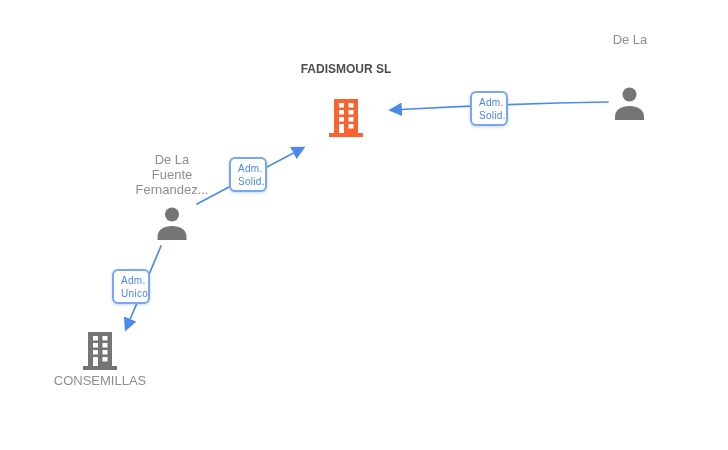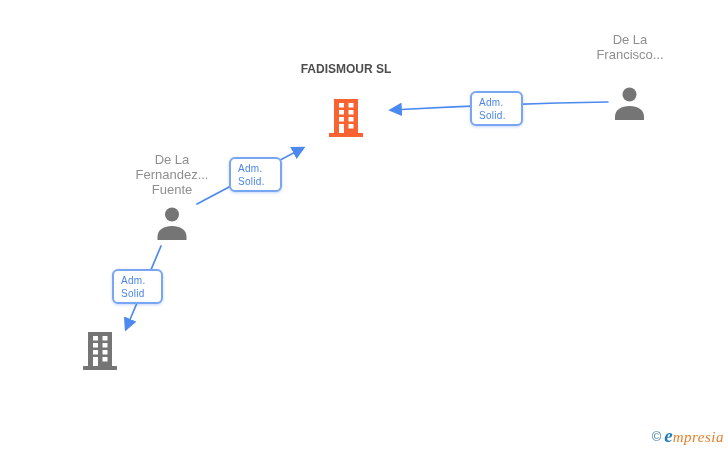--- a/index.html
+++ b/index.html
@@ -6,21 +6,21 @@
   .canvas{position:relative;width:728px;height:450px;background:#fff;overflow:hidden;
           font-family:"Liberation Sans",sans-serif;}
   .edges{position:absolute;left:0;top:0;}
   .node-label{position:absolute;text-align:center;color:#8F8F8F;font-size:13px;line-height:15px;}
   .node-label span{display:block;}
   .node-label.title{font-weight:bold;color:#4D4D4D;font-size:12px;letter-spacing:0;}
   .icon{position:absolute;line-height:0;}
   .icon.highlight{color:#F96332;}
   .icon.gray{color:#757575;}
   .edge-label{position:absolute;background:#fff;border:2px solid #78A6F2;border-radius:6px;
-              color:#4A86E8;font-size:10px;line-height:13px;padding:3px 15px 2px 7px;
+              color:#4A86E8;font-size:10px;line-height:13px;padding:3px 0 2px 7px;
               letter-spacing:.3px;box-shadow:0 1px 3px rgba(90,140,235,.35);}
   .edge-label span{display:block;}
   .brand{position:absolute;right:4px;bottom:3px;font-family:"Liberation Serif",serif;
          font-size:15px;white-space:nowrap;}
   .brand .copy{color:#3A7CA5;font-family:"Liberation Sans",sans-serif;font-size:13px;
                vertical-align:1px;margin-right:3px;}
   .brand .e{color:#1F7BC0;font-style:italic;font-weight:bold;font-size:19px;}
   .brand .rest{color:#E87E2B;font-style:italic;font-size:15px;letter-spacing:.5px;}
 </style>
 </head>
@@ -54,33 +54,32 @@
         <rect x="10" y="18" width="5" height="4.5"></rect>
         <rect x="19.5" y="18" width="5" height="4.5"></rect>
         <rect x="19.5" y="25" width="5" height="4.5"></rect>
         <rect x="10" y="25" width="5" height="9"></rect>
       </g>
     </svg>
   </div>
 
   <div class="node-label" style="left:570px;top:32px;width:120px">
     <span>De La</span>
-    <span>Francisco...</span>
   </div>
   <div class="icon gray" style="left:611px;top:87px">
     <svg width="37" height="33" viewBox="0 0 36 33" fill="currentColor">
       <circle cx="18" cy="7.5" r="7"></circle>
       <path d="M3.5,33 v-3.5 c0,-6.5 6.5,-10.5 14.5,-10.5 s14.5,4 14.5,10.5 V33 z"></path>
     </svg>
   </div>
 
   <div class="node-label" style="left:112px;top:152px;width:120px">
     <span>De La</span>
+    <span>Fuente</span>
     <span>Fernandez...</span>
-    <span>Fuente</span>
   </div>
   <div class="icon gray" style="left:154px;top:207px">
     <svg width="36" height="33" viewBox="0 0 36 33" fill="currentColor">
       <circle cx="18" cy="7.5" r="7"></circle>
       <path d="M3.5,33 v-3.5 c0,-6.5 6.5,-10.5 14.5,-10.5 s14.5,4 14.5,10.5 V33 z"></path>
     </svg>
   </div>
 
   <div class="icon gray" style="left:83px;top:332px">
     <svg width="34" height="38" viewBox="0 0 34 38" fill="currentColor">
@@ -92,32 +91,30 @@
         <rect x="10" y="11" width="5" height="4.5"></rect>
         <rect x="19.5" y="11" width="5" height="4.5"></rect>
         <rect x="10" y="18" width="5" height="4.5"></rect>
         <rect x="19.5" y="18" width="5" height="4.5"></rect>
         <rect x="19.5" y="25" width="5" height="4.5"></rect>
         <rect x="10" y="25" width="5" height="9"></rect>
       </g>
     </svg>
   </div>
   <div class="node-label" style="left:10px;top:373px;width:180px">
+    <span>CONSEMILLAS</span>
   </div>
 
   <div class="edge-label" style="left:470px;top:91px">
     <span>Adm.</span>
     <span>Solid.</span>
   </div>
   <div class="edge-label" style="left:229px;top:157px">
     <span>Adm.</span>
     <span>Solid.</span>
   </div>
   <div class="edge-label" style="left:112px;top:269px">
     <span>Adm.</span>
-    <span>Solid</span>
+    <span>Unico</span>
   </div>
 
-  <div class="brand">
-    <span class="copy">©</span><span class="e">e</span><span class="rest">mpresia</span>
-  </div>
 
 </div>
 
 </body></html>

